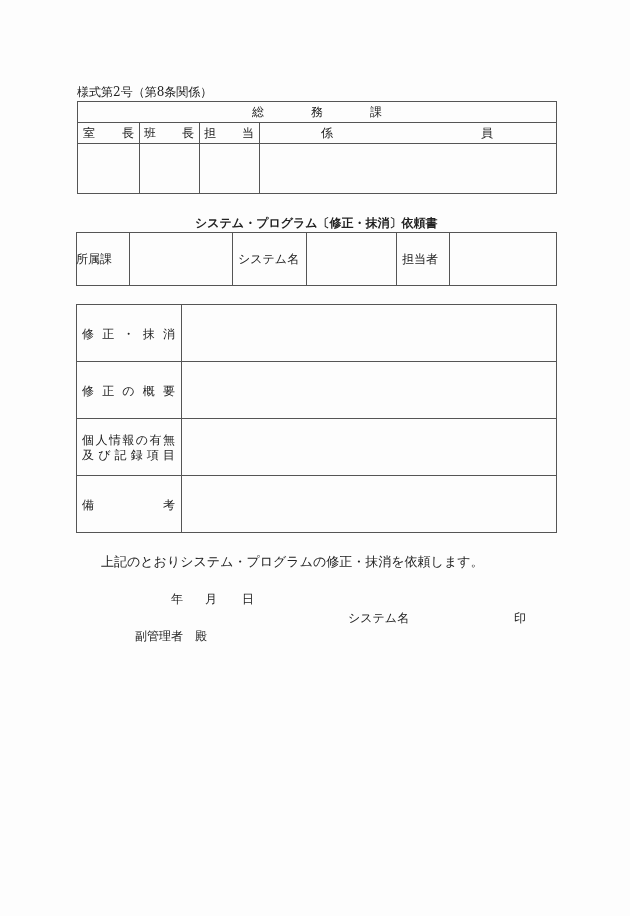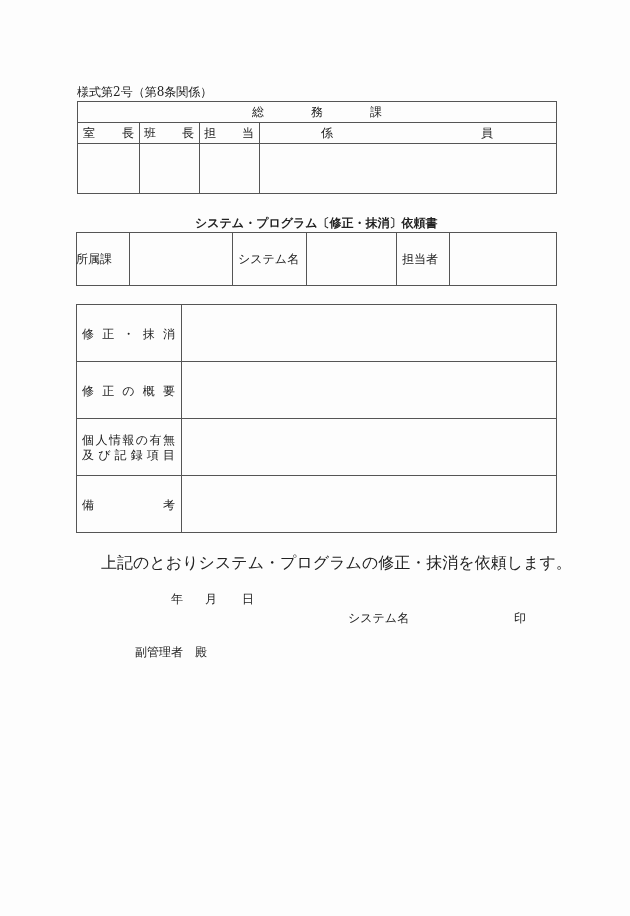--- a/index.html
+++ b/index.html
@@ -117,24 +117,24 @@
   </div>
   <div class="abs" style="left:182px; top:419px; width:374px; height:56px;"></div>
 
   <div class="abs spread" style="left:82px; top:497px; width:93px;">
     <span>備</span>
     <span>考</span>
   </div>
   <div class="abs" style="left:182px; top:476px; width:374px; height:56px;"></div>
 </div>
 
-<div class="abs" style="left:101px; top:553px; font-size:16px;text-align:right;">上記のとおりシステム・プログラムの修正・抹消を依頼します。</div>
+<div class="abs" style="left:101px; top:553px; font-size:13px;text-align:right;">上記のとおりシステム・プログラムの修正・抹消を依頼します。</div>
 
 <div>
   <span class="abs" style="left:171px; top:591px;">年</span>
   <span class="abs" style="left:205px; top:591px;">月</span>
   <span class="abs" style="left:242px; top:591px;">日</span>
 </div>
 
 <span class="abs" style="left:348px; top:610px;">システム名</span>
 <span class="abs" style="left:514px; top:610px;">印</span>
 
-<span class="abs" style="left:135px; top:628px;margin-top:16px;">副管理者　殿</span>
+<span class="abs" style="left:135px; top:628px;">副管理者　殿</span>
 
 </body></html>

